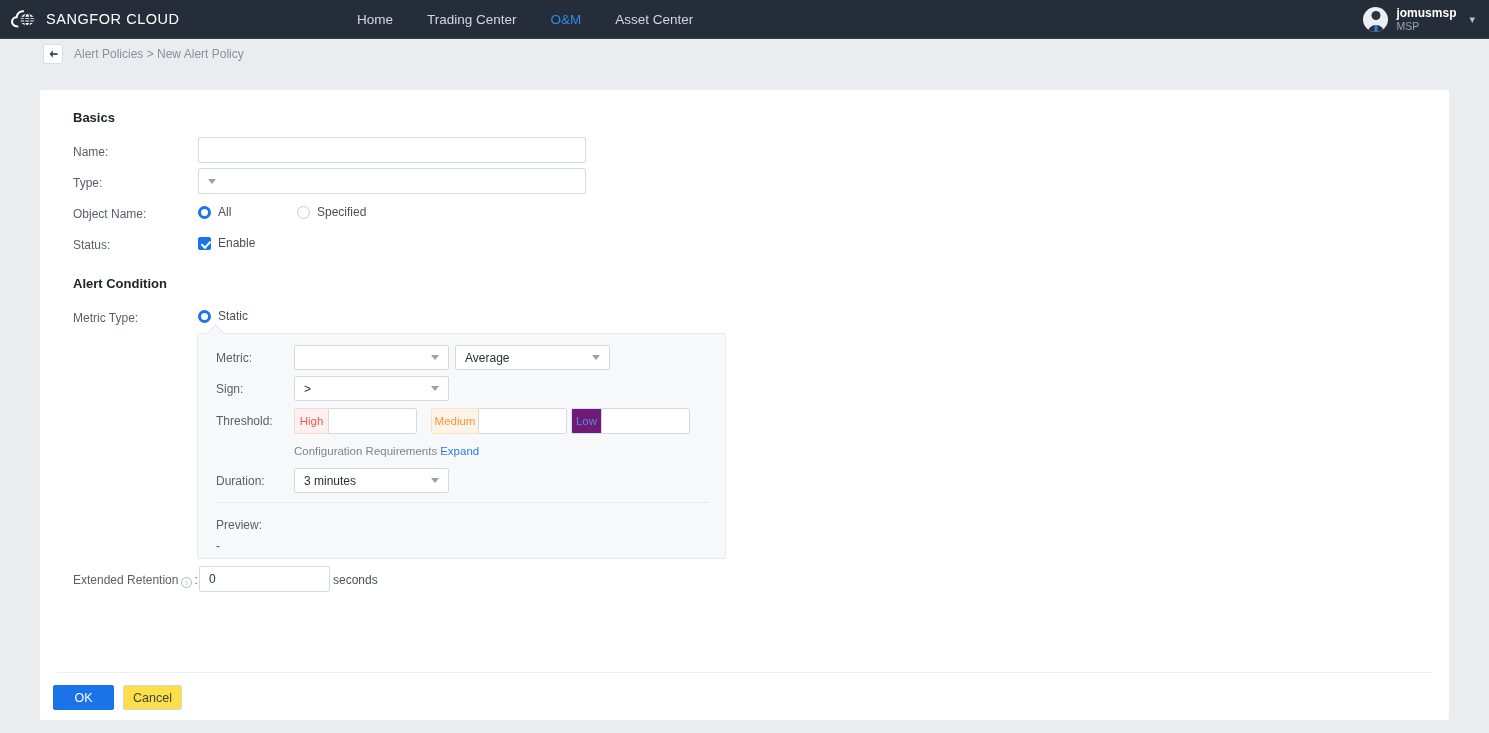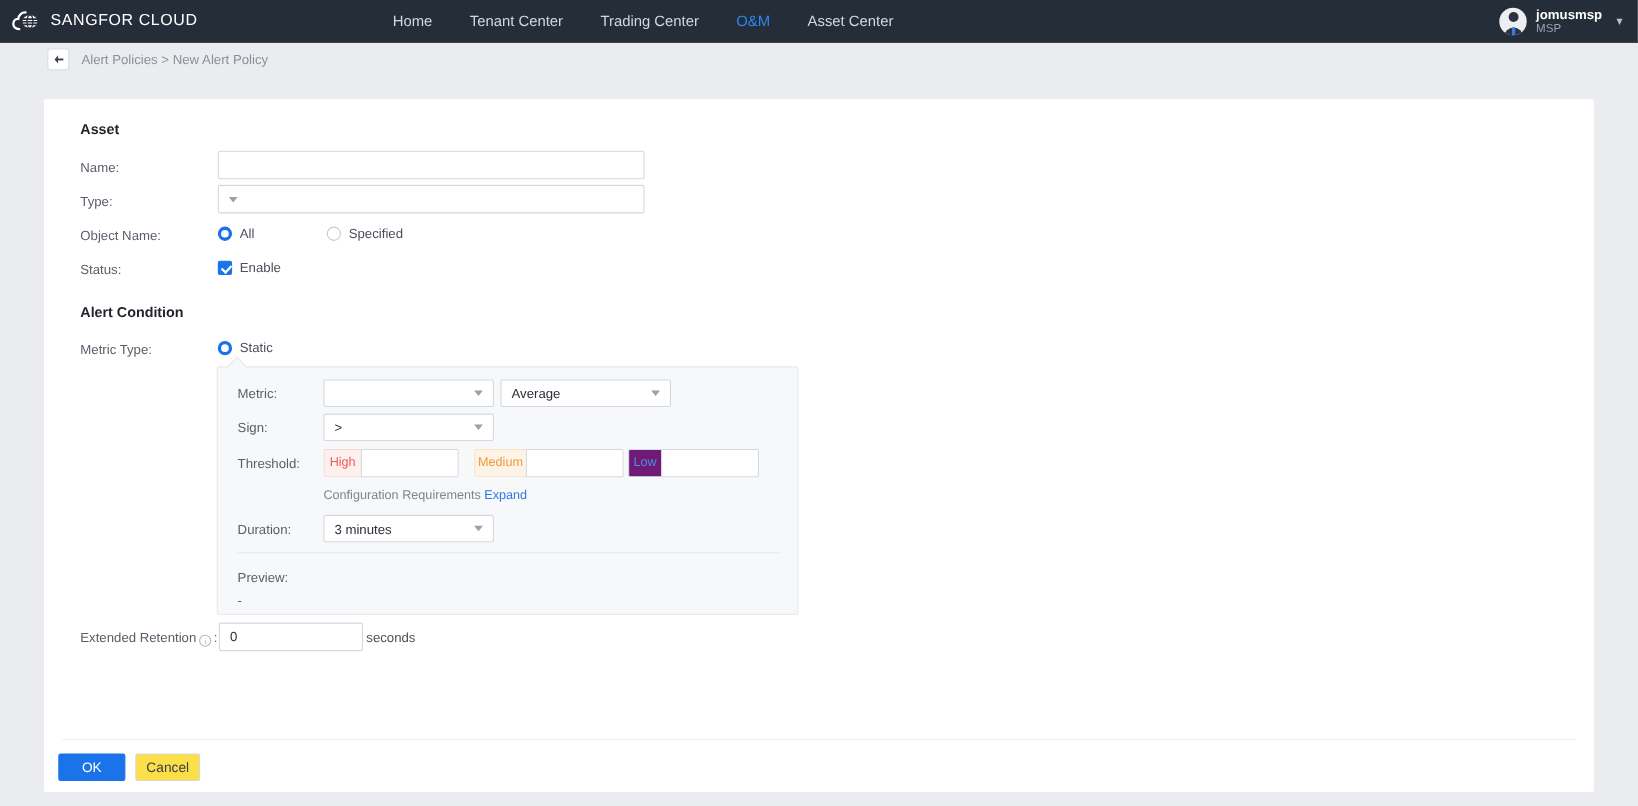--- a/index.html
+++ b/index.html
@@ -235,21 +235,20 @@
         <ellipse cx="16.2" cy="11.6" rx="7.2" ry="6.1" fill="none" stroke="#252d38" stroke-width="0.8"></ellipse>
         <path d="M9.3 9.4 H23.1 M9.0 11.8 H23.4 M9.4 14.2 H22.9" stroke="#252d38" stroke-width="1.5"></path>
         <ellipse cx="16.2" cy="11.6" rx="2.7" ry="6.1" fill="none" stroke="#252d38" stroke-width="1.2"></ellipse>
       </svg>
     </span>
     <span class="brand-text">SANGFOR CLOUD</span>
   </div>
 
   <div class="nav-links">
     <div class="nav-link">Home</div>
-    <div class="nav-link">Tenant Center</div>
     <div class="nav-link">Trading Center</div>
     <div class="nav-link active">O&amp;M</div>
     <div class="nav-link">Asset Center</div>
   </div>
 
   <div class="user-box">
     <span class="avatar">
       <span class="head"></span>
         <span class="body"></span>
         <span class="tie"></span>
@@ -267,21 +266,21 @@
     <svg width="11" height="10" viewBox="0 0 11 10">
       <path d="M4.8 1.2 L1.6 5 L4.8 8.8 Z" fill="#3a4250"></path>
       <rect x="4.2" y="4.2" width="5.4" height="1.7" fill="#3a4250"></rect>
     </svg>
   </div>
   <div class="crumb-text">Alert Policies &gt; New Alert Policy</div>
 </div>
 
 <div class="card">
 
-  <div class="section-title" style="left:33px; top:20px;">Asset</div>
+  <div class="section-title" style="left:33px; top:20px;">Basics</div>
 
   <div class="flabel" style="left:33px; top:55px;">Name:</div>
   <input class="tinput" style="left: 158px; top: 47px; width: 388px; height: 26px;" value="">
 
   <div class="flabel" style="left:33px; top:86px;">Type:</div>
   <div class="tselect" style="left:158px; top:78px; width:388px; height:26px;">
     <span class="caret-dn"></span>
   </div>
 
   <div class="flabel" style="left:33px; top:117px;">Object Name:</div>

